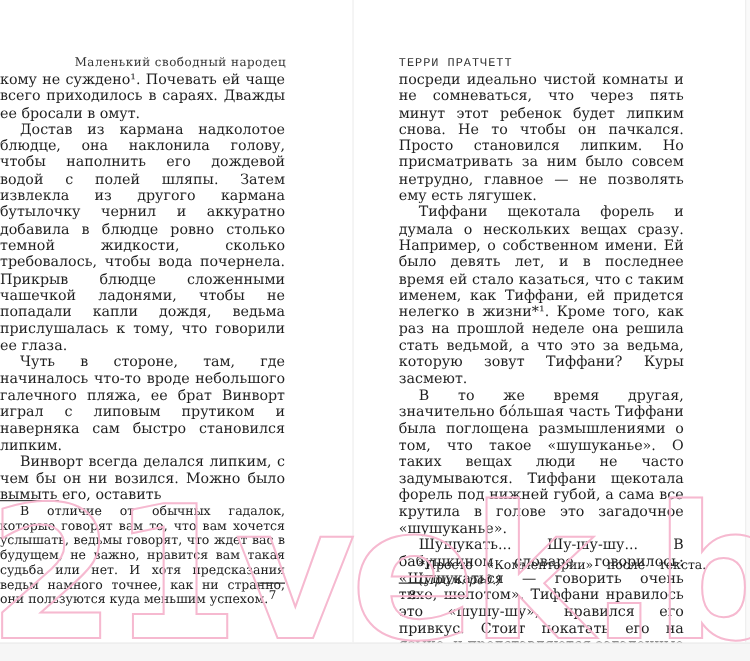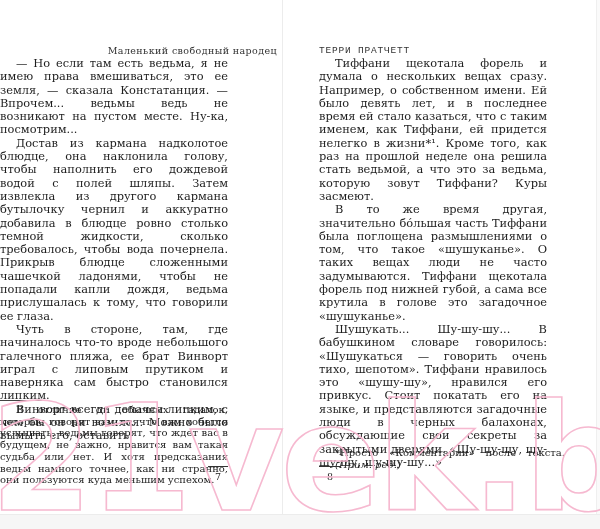--- a/index.html
+++ b/index.html
@@ -4,21 +4,21 @@
   <style>
     html, body { margin: 0; padding: 0; }
     body {
       width: 600px; height: 529px; position: relative; overflow: hidden;
       background: #ffffff;
       font-family: "DejaVu Serif", "Liberation Serif", serif;
       color: #1e1e1e;
     }
     .spread { position: absolute; left: 0; top: 0; width: 600px; height: 529px; }
     .page { position: absolute; top: 0; height: 514px; background: #ffffff; }
-    .page-left { left: 0; width: 282px; padding-left: 48px; }
+    .page-left { left: 0; width: 282px; }
     .page-right { left: 283px; width: 313px; }
     .gutter { position: absolute; left: 282px; top: 0; width: 1px; height: 514px; background: #ececec; }
     .bottom-edge { position: absolute; left: 0; top: 514px; width: 600px; height: 15px; background: #f6f6f6; border-top: 1px solid #ececec; }
     .right-edge { position: absolute; left: 596px; top: 0; width: 4px; height: 514px; background: #fafafa; border-left: 1px solid #efefef; }
 
     .running-head {
       position: absolute; font-size: 9.5px; letter-spacing: 0.4px; color: #333;
     }
     .page-left .running-head { right: 53px; top: 45px; font-style: normal; }
     .page-right .running-head { left: 36px; top: 45px; letter-spacing: 0.8px; font-family: Liberation Mono, monospace; }
@@ -55,37 +55,38 @@
     }
   </style>
 </head>
 <body>
 
 <div class="spread">
 
   <div class="page page-left">
     <div class="running-head">Маленький свободный народец</div>
     <div class="text">
-      <p class="indent">— Но если там есть ведьма, я не имею права вмешиваться, это ее земля, — сказала Констатанция. — Впрочем... ведьмы ведь не возникают на пустом месте. Ну-ка, посмотрим...</p>
+      <p>кому не суждено¹. Почевать ей чаще всего приходилось в сараях. Дважды ее бросали в омут.</p>
       <p class="indent">Достав из кармана надколотое блюдце, она наклонила голову, чтобы наполнить его дождевой водой с полей шляпы. Затем извлекла из другого кармана бутылочку чернил и аккуратно добавила в блюдце ровно столько темной жидкости, сколько требовалось, чтобы вода почернела. Прикрыв блюдце сложенными чашечкой ладонями, чтобы не попадали капли дождя, ведьма прислушалась к тому, что говорили ее глаза.</p>
       <p class="indent">Чуть в стороне, там, где начиналось что-то вроде небольшого галечного пляжа, ее брат Винворт играл с липовым прутиком и наверняка сам быстро становился липким.</p>
       <p class="indent">Винворт всегда делался липким, с чем бы он ни возился. Можно было вымыть его, оставить</p>
     </div>
     <div class="fn-rule"></div>
     <div class="footnote">
       <p>В отличие от обычных гадалок, которые говорят вам то, что вам хочется услышать, ведьмы говорят, что ждет вас в будущем, не важно, нравится вам такая судьба или нет. И хотя предсказания ведьм намного точнее, как ни странно, они пользуются куда меньшим успехом.</p>
     </div>
     <div class="folio">7</div>
   </div>
 
   <div class="gutter"></div>
 
   <div class="page page-right">
     <div class="running-head">ТЕРРИ ПРАТЧЕТТ</div>
     <div class="text">
+      <p>посреди идеально чистой комнаты и не сомневаться, что через пять минут этот ребенок будет липким снова. Не то чтобы он пачкался. Просто становился липким. Но присматривать за ним было совсем нетрудно, главное — не позволять ему есть лягушек.</p>
       <p class="indent">Тиффани щекотала форель и думала о нескольких вещах сразу. Например, о собственном имени. Ей было девять лет, и в последнее время ей стало казаться, что с таким именем, как Тиффани, ей придется нелегко в жизни*¹. Кроме того, как раз на прошлой неделе она решила стать ведьмой, а что это за ведьма, которую зовут Тиффани? Куры засмеют.</p>
       <p class="indent">В то же время другая, значительно бо́льшая часть Тиффани была поглощена размышлениями о том, что такое «шушуканье». О таких вещах люди не часто задумываются. Тиффани щекотала форель под нижней губой, а сама все крутила в голове это загадочное «шушуканье».</p>
       <p class="indent">Шушукать... Шу-шу-шу... В бабушкином словаре говорилось: «Шушукаться — говорить очень тихо, шепотом». Тиффани нравилось это «шушу-шу», нравился его привкус. Стоит покатать его на языке, и представляются загадочные люди в черных балахонах, обсуждающие свои секреты за закрытыми дверями. «Шу-шу-шу, шу-шу-шу, шу-шу-шу...»</p>
 
     </div>
     <div class="footnote">
       <span>*Просто «Комментарии» после текста. </span><span class="it">(Прим. ред.)</span>
     </div>
     <div class="folio">8</div>
   </div>

